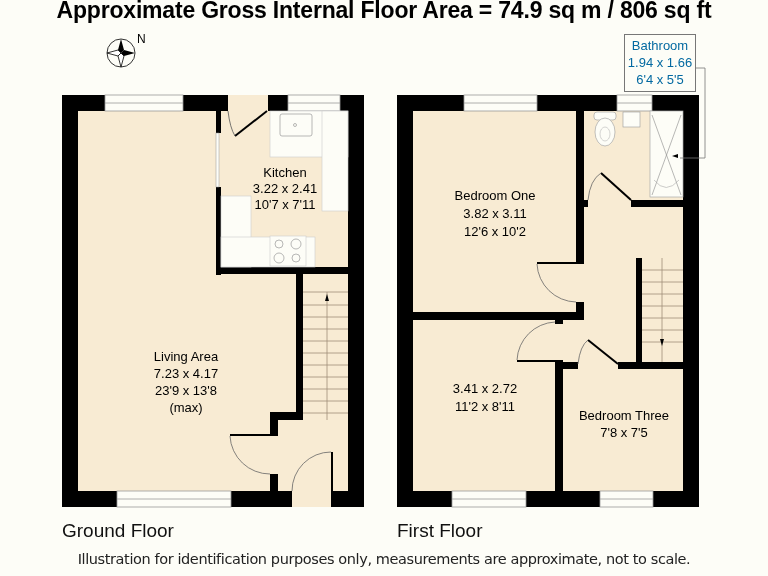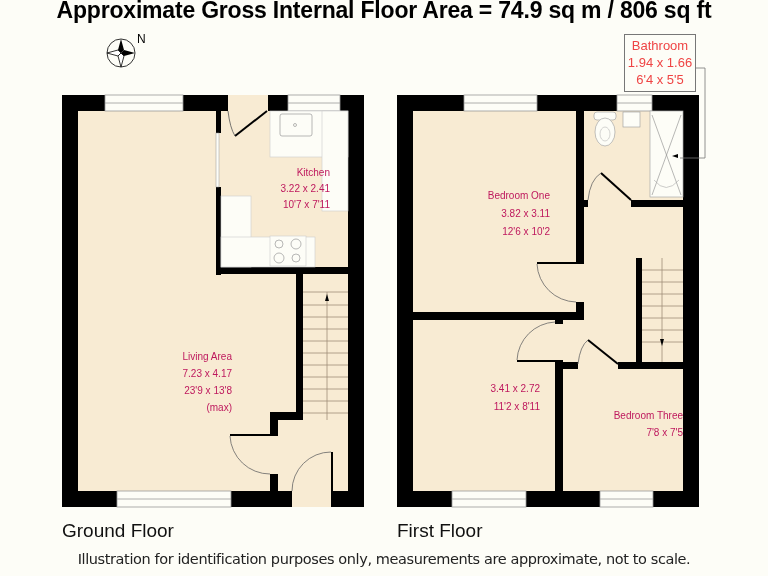--- a/index.html
+++ b/index.html
@@ -5,24 +5,24 @@
     html, body { margin: 0; padding: 0; }
     body {
       width: 768px; height: 576px; background: #fdfdf7; position: relative; overflow: hidden;
       font-family: "Liberation Sans", sans-serif;
     }
     .title {
       position: absolute; left: 0; top: 0; width: 768px; text-align: center;
       font-size: 23px; font-weight: bold; color: #000; line-height: 20px; letter-spacing: -0.2px;
     }
     svg.plan { position: absolute; left: 0; top: 0; }
-    .room-label { position: absolute; text-align: right; font-size: 10px; line-height: 16px; color: #be185d; }
+    .room-label { position: absolute; text-align: center; font-size: 13px; line-height: 16px; color: #000000; }
     .floor-label { position: absolute; font-size: 19px; color: #111; text-align: right; }
     .footer { position: absolute; left: 0; top: 551px; width: 768px; text-align: center; font-size: 14.5px; color: #222; font-family: "DejaVu Sans", sans-serif; letter-spacing: -0.4px; }
-    .bath-box { position: absolute; left: 624px; top: 34px; width: 72px; height: 58px; border: 1px solid #777; background: #fdfdf7; text-align: center; font-size: 13px; line-height: 17px; padding-top: 2px; box-sizing: border-box; color: #ef4444; }
+    .bath-box { position: absolute; left: 624px; top: 34px; width: 72px; height: 58px; border: 1px solid #777; background: #fdfdf7; text-align: center; font-size: 13px; line-height: 17px; padding-top: 2px; box-sizing: border-box; color: #0369a1; }
     .compass { position: absolute; left: 103px; top: 33px; }
   </style>
 </head>
 <body>
 
 <div class="title">Approximate Gross Internal Floor Area  = 74.9 sq m  / 806 sq ft</div>
 
 <div class="compass">
   <svg width="50" height="40" viewBox="0 0 50 40">
     <circle cx="18" cy="20" r="14" fill="none" stroke="#333" stroke-width="1"></circle>

